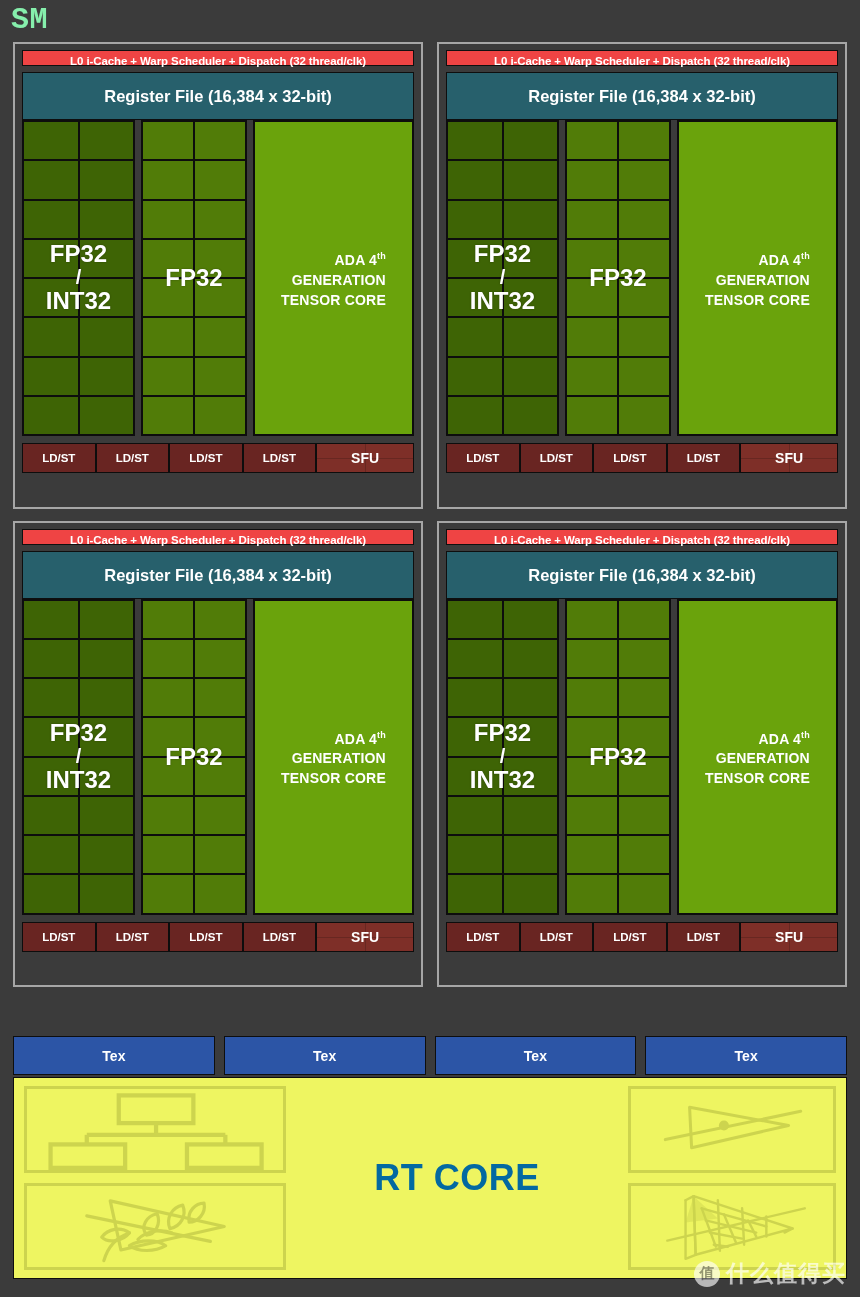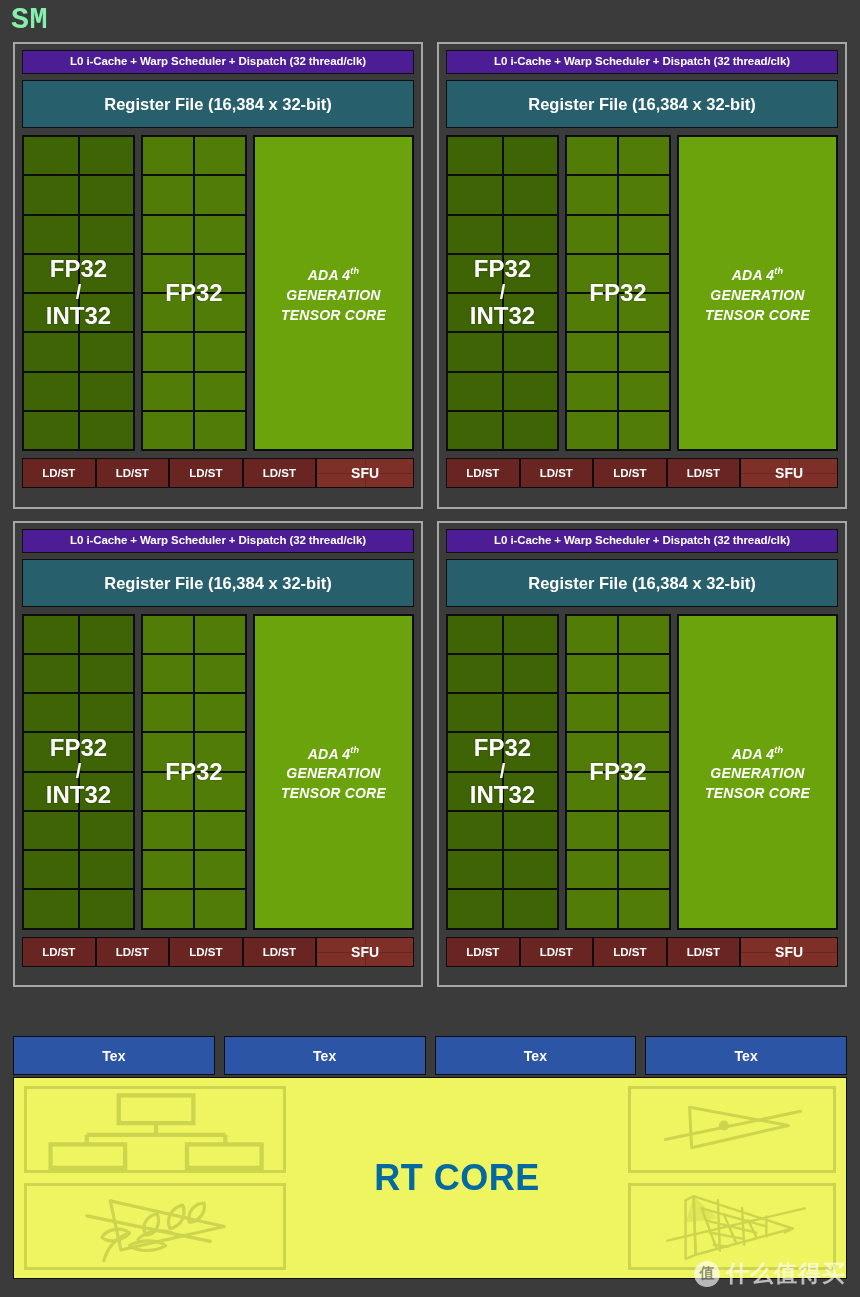--- a/index.html
+++ b/index.html
@@ -48,47 +48,46 @@
   .quadrant {
     border: 2px solid #a6a6a6;
     background: #3b3b3b;
     padding: 6px 7px 7px 7px;
     box-sizing: border-box;
     display: flex;
     flex-direction: column;
   }
 
   .warp-bar {
-    background: #4c1d95;
+    background: #ef4444;
     border: 1px solid #101010;
     color: #ffffff;
     font-size: 11.5px;
     font-weight: bold;
     text-align: center;
     line-height: 20px;
-    height: 24px;
+    height: 16px;
     box-sizing: border-box;
     letter-spacing: -0.1px;
   }
   .regfile-bar {
     margin-top: 6px;
     background: #27606c;
     border: 1px solid #0e0e0e;
     color: #ffffff;
     font-size: 16.5px;
     font-weight: bold;
     text-align: center;
     height: 48px;
     line-height: 46px;
     box-sizing: border-box;
   }
 
   
   .core-row {
-    margin-top: 7px;
     display: flex;
     gap: 6px;
     height: 316px;
   }
   .core-col {
     border: 2px solid #0d0d0d;
     box-sizing: border-box;
     position: relative;
     display: grid;
     grid-template-columns: 1fr 1fr;
@@ -120,27 +119,26 @@
   .core-overlay.single .l1 { font-size: 24px; }
 
   .tensor-box {
     flex: 1;
     border: 2px solid #0d0d0d;
     background: #6aa30c;
     box-sizing: border-box;
     display: flex;
     align-items: center;
     justify-content: center;
-    text-align: center;
+    text-align: right;
     color: #ffffff;
     font-weight: bold;
     font-size: 14px;
     line-height: 20px;
     letter-spacing: 0.2px;
-    font-style: italic;
   }
   .tensor-box sup { font-size: 9px; vertical-align: super; }
 
   
   .ldst-row {
     margin-top: 7px;
     display: flex;
     gap: 0;
     height: 30px;
   }

